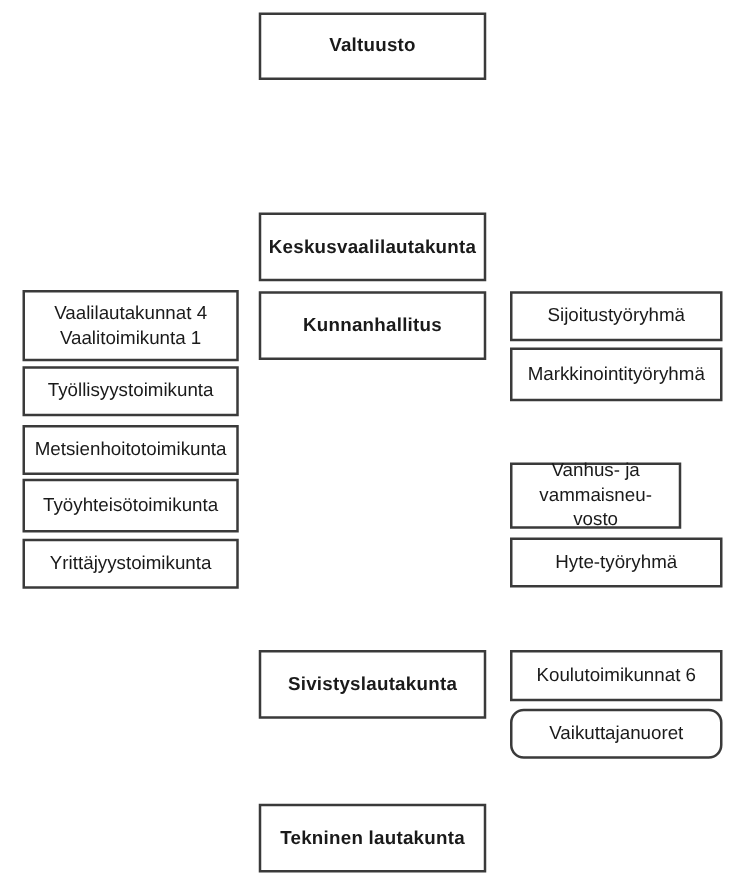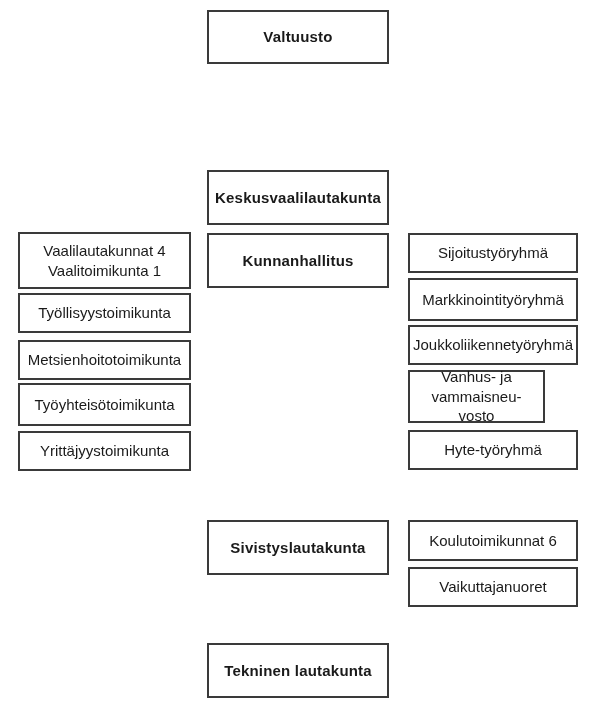--- a/index.html
+++ b/index.html
@@ -65,24 +65,23 @@
   <div class="box" style="left:18px; top:340px; width:173px; height:39px;">Metsienhoitotoimikunta</div>
 
   <div class="box" style="left:18px; top:383px; width:173px; height:43px;">Työyhteisötoimikunta</div>
 
   <div class="box" style="left:18px; top:431px; width:173px; height:39px;">Yrittäjyystoimikunta</div>
 
   <div class="box" style="left:408px; top:233px; width:170px; height:39px;">Sijoitustyöryhmä</div>
 
   <div class="box" style="left:408px; top:278px; width:170px; height:43px;">Markkinointityöryhmä</div>
 
-  <div class="box" style="left:408px; top:325px; width:170px; height:39px;">Joukkoliikennetyöryhmä</div>
 
   <div class="box" style="left:408px; top:370px; width:137px; height:53px;">Vanhus- ja vammaisneu-
 vosto</div>
 
   <div class="box" style="left:408px; top:430px; width:170px; height:40px;">Hyte-työryhmä</div>
 
   <div class="box" style="left:408px; top:520px; width:170px; height:41px;">Koulutoimikunnat 6</div>
 
-  <div class="box" style="left:408px; top:567px; width:170px; height:39px;">Vaikuttajanuoret</div>
+  <div class="box" style="left:408px; top:567px; width:170px; height:39px;border-radius:11px;">Vaikuttajanuoret</div>
 
 </div>
 
 </body></html>

